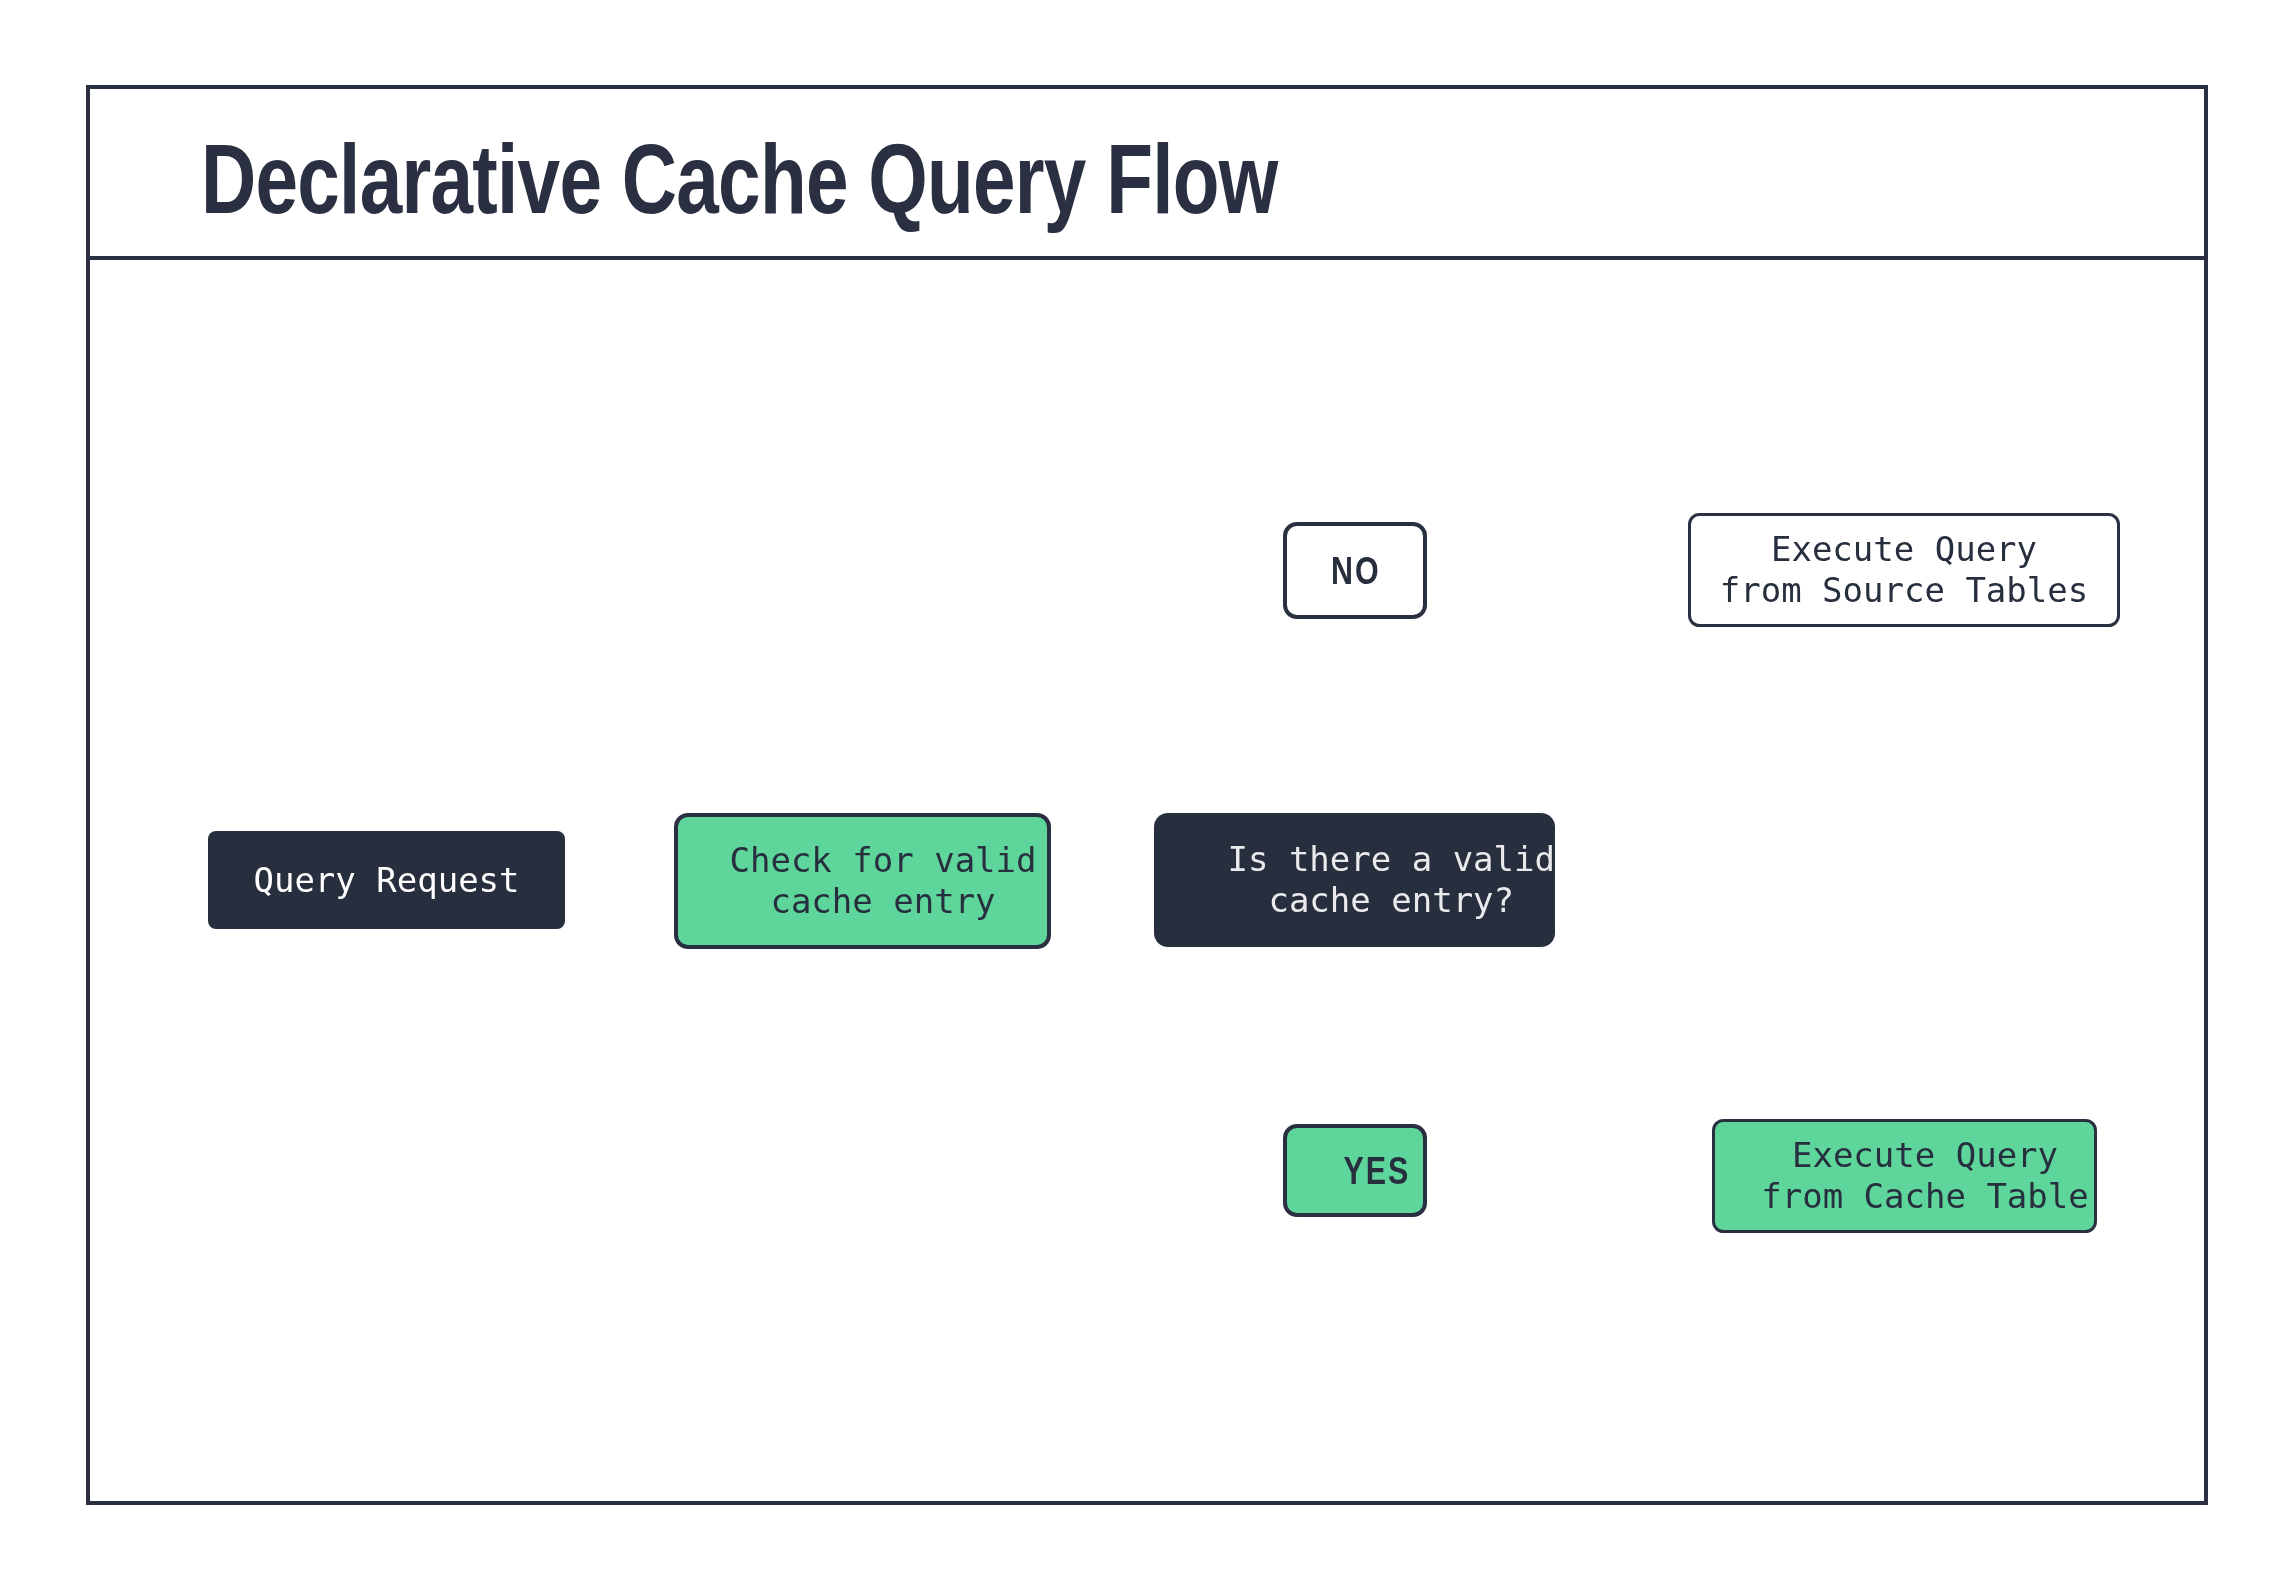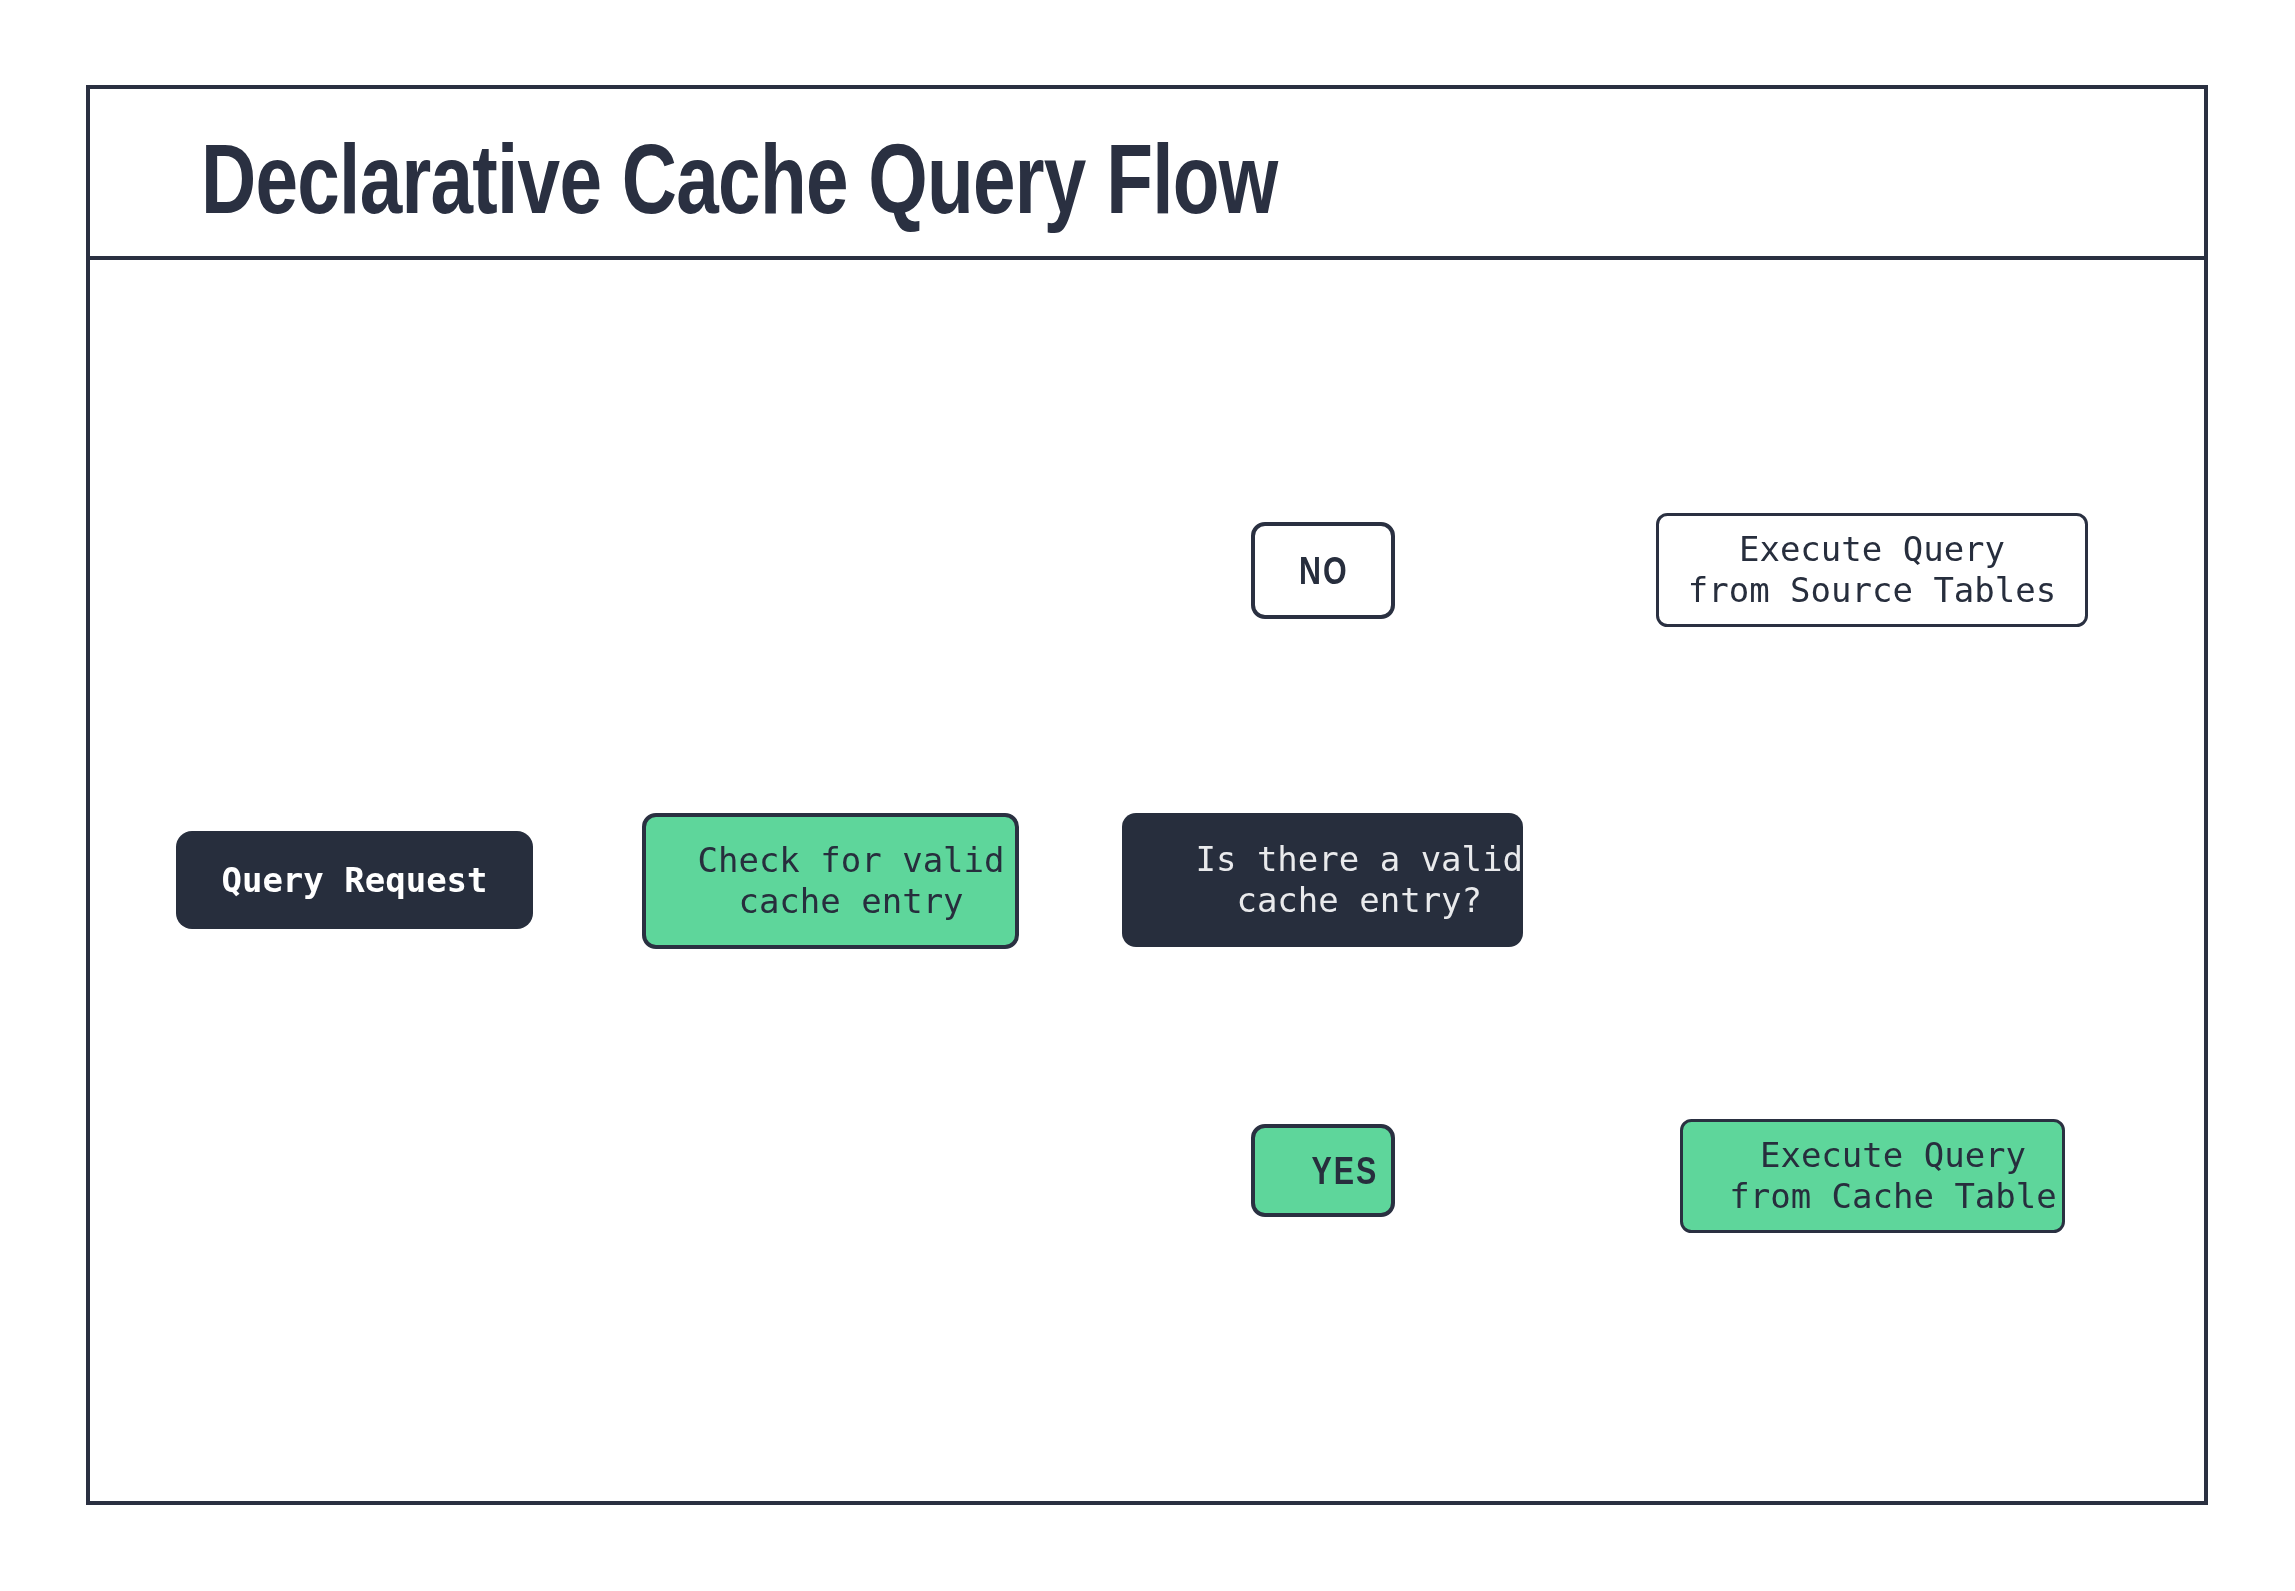--- a/index.html
+++ b/index.html
@@ -33,22 +33,23 @@
   svg.wires{position:absolute;left:0;top:0;width:2295px;height:1591px;}
   .stroke{stroke:var(--ink);fill:none;}
   .disk{stroke:var(--ink);fill:var(--white);}
 
   
   .node{
     position:absolute;display:flex;align-items:center;justify-content:center;
     text-align:center;
     font-family:"DejaVu Sans Mono",monospace;font-size:34px;line-height:41px;
     white-space:pre-line;
+    margin-left:32px;
   }
-  .node-dark{background:var(--box-dark);color:var(--white);border-radius:16px;font-weight:bold;}
+  .node-dark{background:var(--box-dark);color:var(--white);border-radius:8px;}
   .node-dark-lg{background:var(--box-dark);color:var(--light-text);border-radius:14px;justify-content:flex-end;}
   .node-green{background:var(--green);color:var(--box-dark);border:4.4px solid var(--ink);border-radius:14px;padding-left:41px;}
   .node-white{background:var(--white);color:var(--box-dark);border:4.4px solid var(--ink);border-radius:14px;}
 
   .qr-box    {left:176px; top:831px;  width:357px; height:98px;}
   .check-box {left:642px; top:813px;  width:377px; height:136px;}
   .dec-box   {left:1122px;top:813px;  width:401px; height:134px;}
   .no-box    {left:1251px;top:522px;  width:144px; height:97px;}
   .yes-box   {left:1251px;top:1124px; width:144px; height:93px;}
   .exec-src  {left:1656px;top:513px;  width:432px; height:114px;border-width:3.5px;border-radius:11.4px;}

